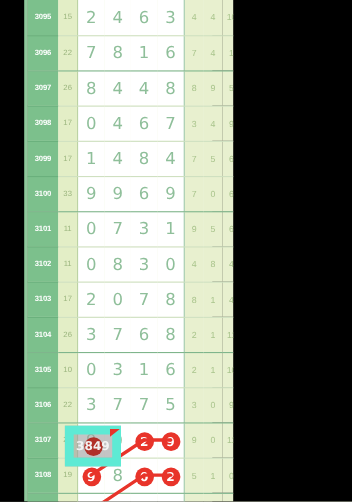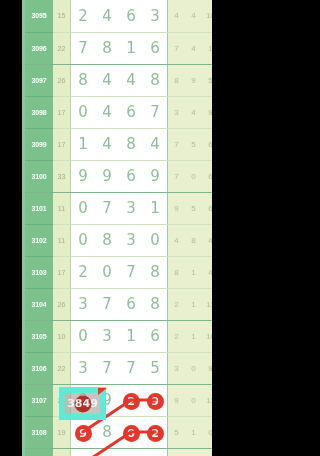--- a/index.html
+++ b/index.html
@@ -11,21 +11,21 @@
   td{padding:0;text-align:center;vertical-align:middle;border-bottom:1px solid #cfe0c0;}
   .c-id{width:28px;background:#7cc08c;color:#fff;font-size:7px;font-weight:bold;border-bottom:1px solid #6ab07c;letter-spacing:-0.2px;}
   .c-sum{width:17px;background:#e3eec6;color:#9bb57e;font-size:7px;border-right:1px solid #bcd3a4;}
   .c-d{width:24px;background:#fff;color:#8fbf9a;font-size:15px;font-family:"DejaVu Sans",sans-serif;}
   .c-x{width:17px;background:#e8f0cf;color:#a9c48c;font-size:8px;}
   .c-d.first{border-left:1px solid #9fc9a8;}
   .c-d.last{border-right:1px solid #9fc9a8;}
   tr.grp td{border-bottom:1px solid #7fb58c;}
   .circ{display:inline-flex;align-items:center;justify-content:center;width:17px;height:17px;border-radius:50%;background:#e8342a;color:#fff;font-size:11px;font-weight:bold;font-family:"DejaVu Sans",sans-serif;box-shadow:0 0 0 1.5px #fff;}
   #ink{position:absolute;left:25px;top:0;width:168px;height:456px;pointer-events:none;}
-  #sel{position:absolute;left:59px;top:387px;width:35px;height:21px;border:6px solid #5eead4;background:rgba(160,160,160,.62);display:flex;align-items:center;justify-content:center;}
+  #sel{position:absolute;left:59px;top:387px;width:35px;height:21px;border:8px solid #5eead4;background:rgba(160,160,160,.62);display:flex;align-items:center;justify-content:center;}
   #sel .txt{position:relative;color:#f2f2f2;font-size:11px;font-weight:bold;font-family:"DejaVu Sans",sans-serif;z-index:2;}
   #sel .dot{position:absolute;left:50%;top:50%;transform:translate(-50%,-50%);width:17px;height:17px;border-radius:50%;background:#b03028;z-index:1;}
   #sel .tail{position:absolute;right:-7px;top:-5px;width:0;height:0;border-left:9px solid #e8342a;border-bottom:7px solid transparent;}
   .strip{position:absolute;left:22px;top:0;width:3px;height:456px;background:#8ec79b;}
 </style>
 </head>
 <body>
 
 <div id="app">
   <div class="strip"></div>

